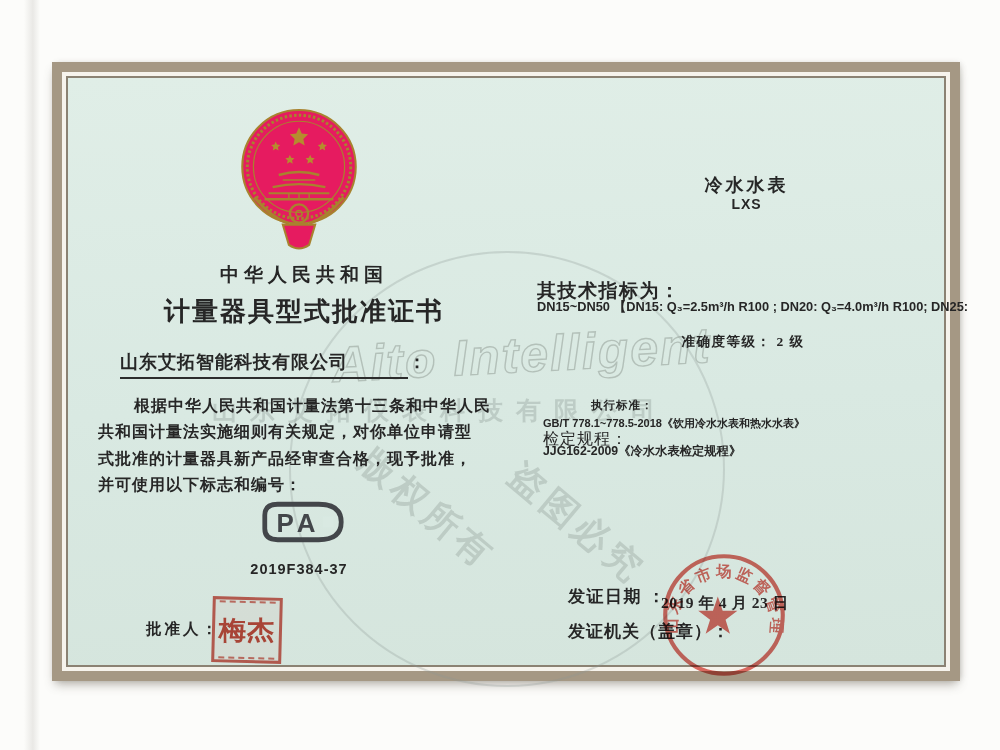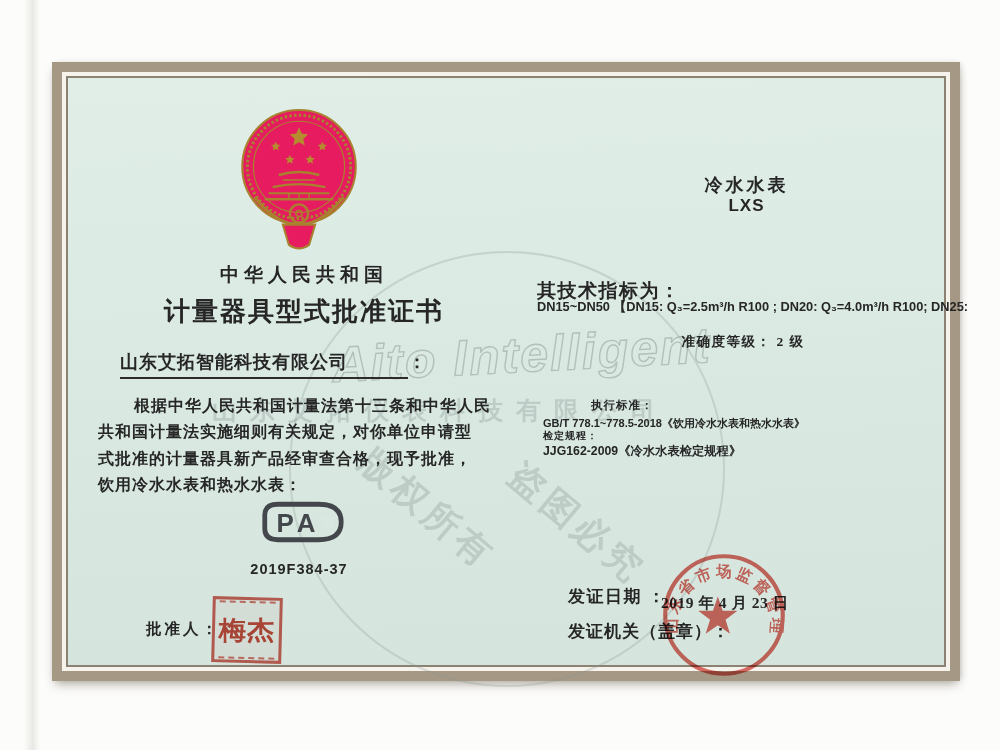--- a/index.html
+++ b/index.html
@@ -74,28 +74,28 @@
   .name-seal:before{top:1px;}
   .name-seal:after{bottom:1px;}
   .name-seal .chars{
     color:#c84b3e;font-size:26px;font-weight:700;letter-spacing:1px;
     transform:rotate(-2deg) scaleX(1.05);font-family:"Liberation Serif","DejaVu Serif",serif;
   }
 
   
   .product-heading{left:486px;top:43px;font-size:15.5px;font-weight:700;letter-spacing:0.5px;z-index:2;white-space:nowrap;}
   .product-name{left:540px;top:79px;width:245px;text-align:center;font-size:18px;letter-spacing:3px;font-weight:600;z-index:2;}
-  .product-model{left:540px;top:102px;width:245px;text-align:center;font-size:17px;font-weight:600;letter-spacing:1px;z-index:2;}
+  .product-model{left:540px;top:102px;width:245px;text-align:center;font-size:14px;font-weight:600;letter-spacing:1px;z-index:2;}
   .specs-heading{left:453px;top:184px;width:412px;text-align:left;font-size:19px;font-weight:700;letter-spacing:1.5px;z-index:2;}
   .specs-line1{left:453px;top:205px;width:412px;text-align:center;font-size:12.8px;font-weight:600;z-index:2;white-space:nowrap;}
   .specs-line2{left:453px;top:221px;width:412px;text-align:center;font-size:12.8px;font-weight:600;z-index:2;white-space:nowrap;}
   .accuracy{left:453px;top:239px;width:412px;text-align:center;font-size:13.5px;letter-spacing:1.5px;font-weight:600;z-index:2;}
   .std-label1{left:459px;top:304px;font-size:11.5px;font-weight:700;letter-spacing:1px;z-index:2;margin-left:48px;}
   .std-value1{left:459px;top:322px;font-size:11px;font-weight:700;z-index:2;white-space:nowrap;}
-  .std-label2{left:459px;top:335px;font-size:10px;font-weight:700;letter-spacing:1px;z-index:2;}
+  .std-label2{left:459px;top:335px;font-size:16px;font-weight:400;letter-spacing:1px;z-index:2;}
   .std-value2{left:459px;top:349px;font-size:12.3px;font-weight:700;z-index:2;white-space:nowrap;text-align:right;}
   .date-label{left:484px;top:491px;font-size:17px;font-weight:700;letter-spacing:1.5px;z-index:2;white-space:nowrap;}
   .date-value{left:577px;top:499px;font-size:15.5px;letter-spacing:0.5px;font-weight:600;z-index:2;white-space:nowrap;}
   .authority-label{left:484px;top:526px;font-size:17px;font-weight:700;letter-spacing:1px;z-index:2;white-space:nowrap;}
   .round-seal{left:574px;top:455px;width:132px;height:132px;z-index:4;mix-blend-mode:multiply;opacity:.92;}
 </style>
 </head>
 <body>
 
 <div class="photo-shade-left"></div>
@@ -141,21 +141,21 @@
 
         <div class="abs country ink">中华人民共和国</div>
         <div class="abs cert-title ink">计量器具型式批准证书</div>
         <div class="abs company-row ink">
           <span class="company-underlined">山东艾拓智能科技有限公司</span><span>：</span>
         </div>
         <div class="abs body-text ink">
           <div class="indent">根据中华人民共和国计量法第十三条和中华人民</div>
           <div>共和国计量法实施细则有关规定，对你单位申请型</div>
           <div>式批准的计量器具新产品经审查合格，现予批准，</div>
-          <div>饮用冷水水表和热水水表：</div>
+          <div>并可使用以下标志和编号：</div>
         </div>
 
         <svg class="abs cpa-logo" viewBox="0 0 126 62">
           <path d="M86 5 H26 Q7 5 7 21 V41 Q7 57 26 57 H86 Q119 57 119 31 Q119 5 86 5" fill="none" stroke="#43464a" stroke-width="7"></path>
           <rect x="92" y="23" width="16" height="16" fill="#d9e9e2"></rect>
           <text x="24" y="45" font-family="Liberation Sans, DejaVu Sans, sans-serif" font-size="38" font-weight="700" fill="#43464a">P</text>
           <text x="54" y="45" font-family="Liberation Sans, DejaVu Sans, sans-serif" font-size="38" font-weight="700" fill="#43464a">A</text>
         </svg>
         <div class="abs cpa-number ink sans">2019F384-37</div>
 

